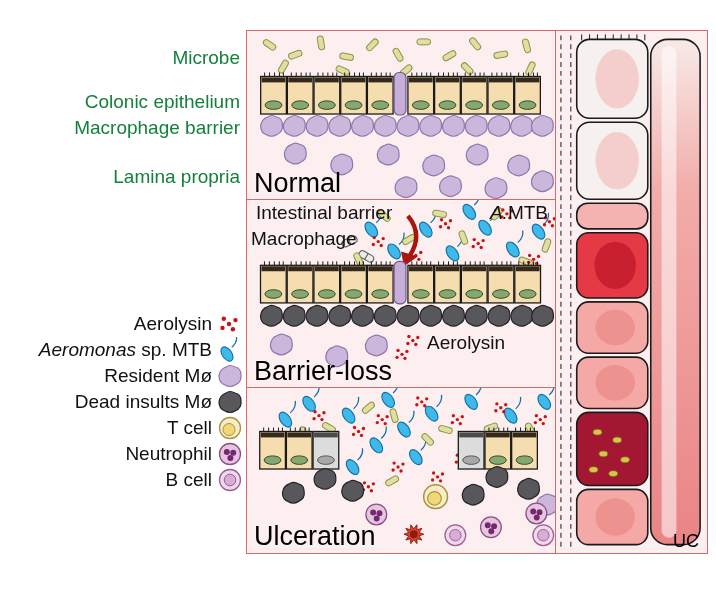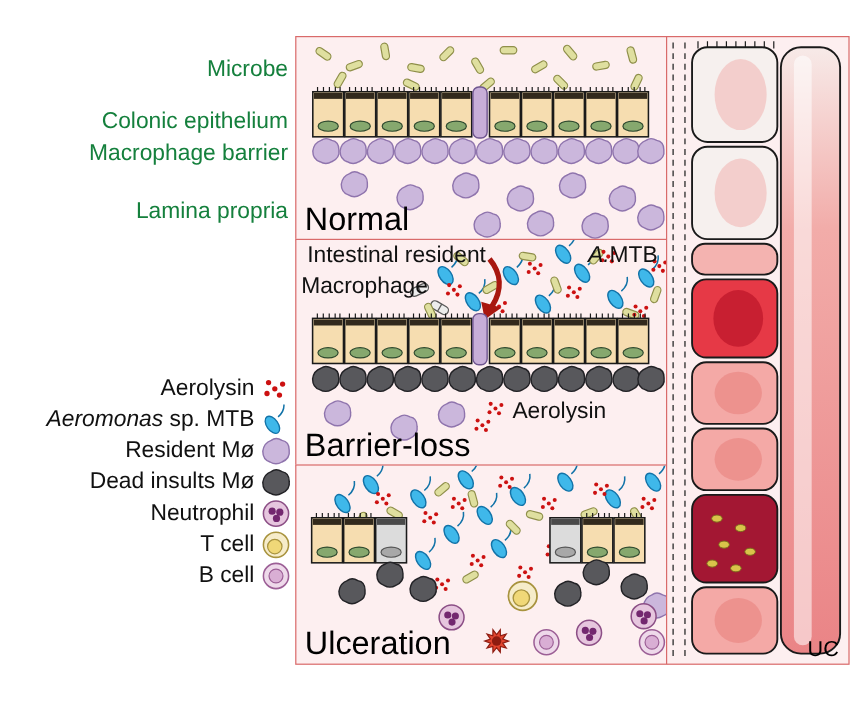--- a/index.html
+++ b/index.html
@@ -132,29 +132,29 @@
           <use href="#mac" transform="translate(15,13)"></use>
         </svg>
     </div>
     <div class="lrow">
       <span class="ltext">Dead insults Mø</span>
       <svg class="licon" viewBox="0 0 30 26">
           <use href="#macdead" transform="translate(15,13)"></use>
         </svg>
     </div>
     <div class="lrow">
+      <span class="ltext">T cell</span>
+      <svg class="licon" viewBox="0 0 30 26">
+          <use href="#tcell" transform="translate(15,13)"></use>
+        </svg>
+    </div>
+    <div class="lrow">
       <span class="ltext">Neutrophil</span>
       <svg class="licon" viewBox="0 0 30 26">
           <use href="#neutrophil" transform="translate(15,13)"></use>
-        </svg>
-    </div>
-    <div class="lrow">
-      <span class="ltext">T cell</span>
-      <svg class="licon" viewBox="0 0 30 26">
-          <use href="#tcell" transform="translate(15,13)"></use>
         </svg>
     </div>
     <div class="lrow">
       <span class="ltext">B cell</span>
       <svg class="licon" viewBox="0 0 30 26">
           <use href="#bcell" transform="translate(15,13)"></use>
         </svg>
     </div>
   </div>
 
@@ -292,21 +292,21 @@
       <g>
         <use href="#mac" x="34" y="146"></use>
           <use href="#mac" x="90" y="158"></use>
           <use href="#mac" x="130" y="147"></use>
       </g>
       <g>
         <use href="#aerolysin" x="167" y="142"></use>
           <use href="#aerolysin" x="156" y="156"></use>
       </g>
     </svg>
-    <div class="anno" id="anno-insults">Intestinal resident</div>
+    <div class="anno" id="anno-insults">Intestinal barrier</div>
     <div class="anno" id="anno-antibiotics">Macrophage</div>
     <div class="anno" id="anno-amtb"><span class="it">A.</span><span>MTB</span></div>
     <div class="anno" id="anno-aerolysin">Aerolysin</div>
     <div class="ptitle">Barrier-loss</div>
   </div>
 
   <div class="panel" id="panel-ulcer">
     <svg class="art" viewBox="0 0 311 167">
       <g>
         <use href="#aeromonas" x="62" y="16"></use>

